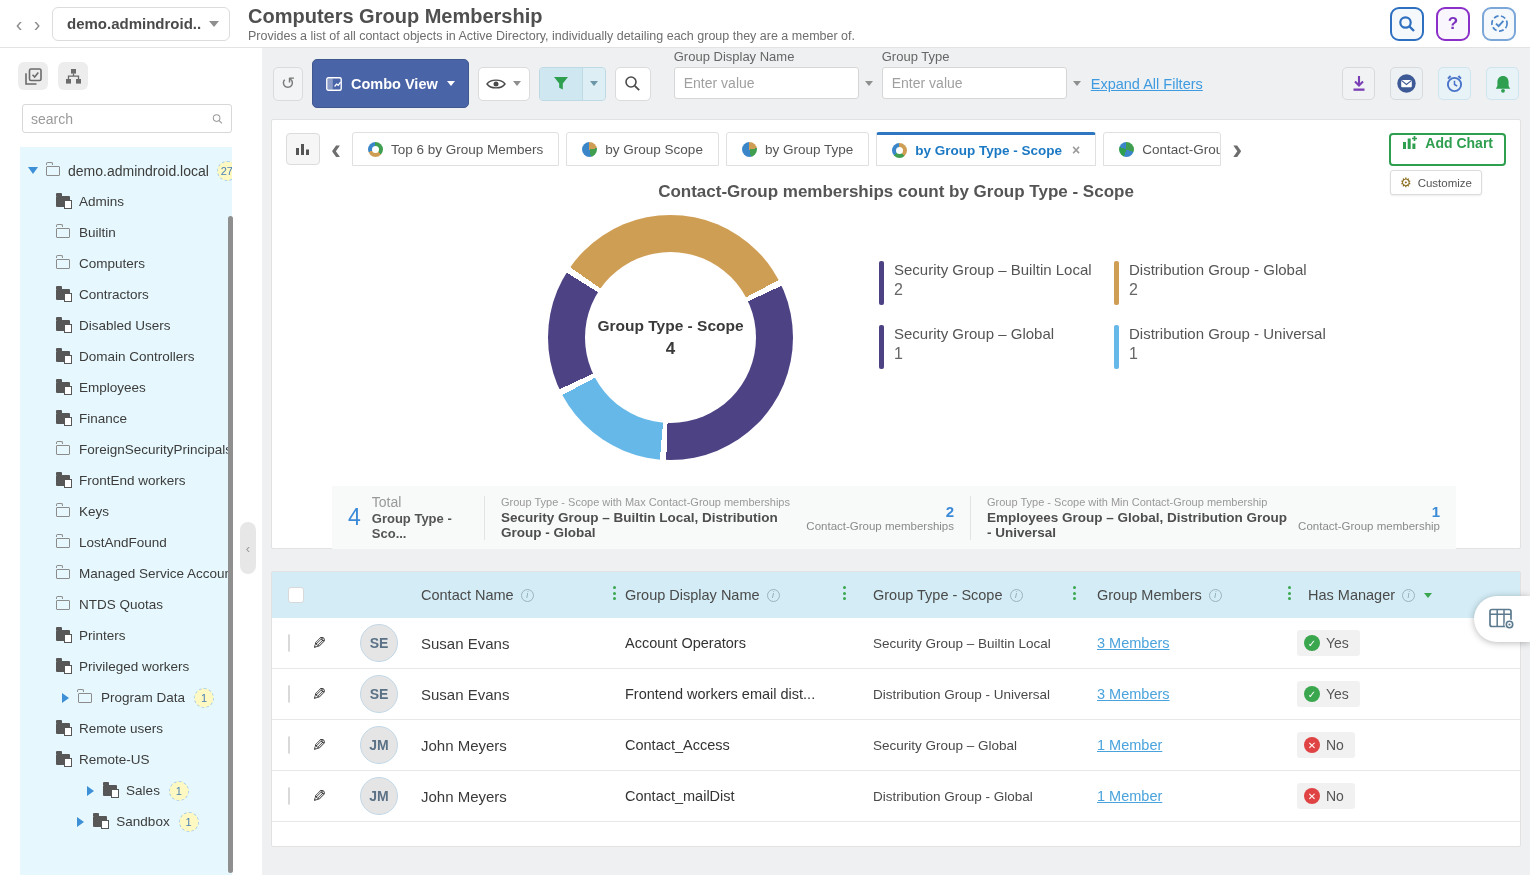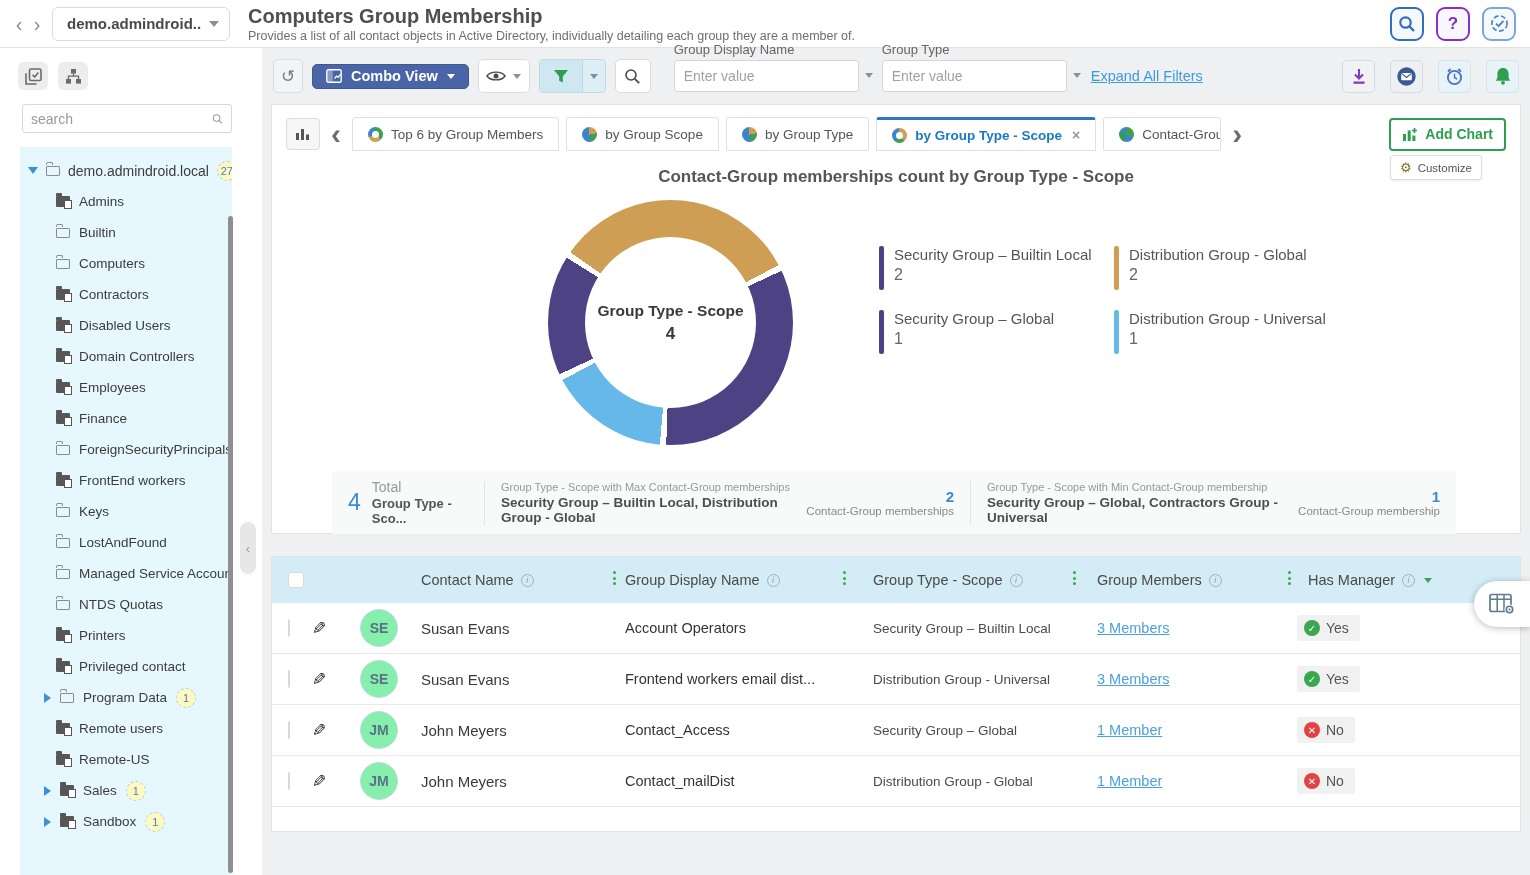--- a/index.html
+++ b/index.html
@@ -27,40 +27,40 @@
   
   .sidebar { width:262px; background:#fff; flex-shrink:0; display:flex; flex-direction:column; position:relative; }
   .side-tools { display:flex; gap:10px; padding:14px 0 0 18px; }
   .st-btn { width:30px; height:28px; background:#ededee; border-radius:6px; display:flex; align-items:center; justify-content:center; cursor:pointer; }
   .side-search { margin:14px 0 0 22px; width:210px; height:29px; border:1px solid #d8d8d8; border-radius:3px; display:flex; align-items:center; padding:0 8px; background:#fff; }
   .side-search input { border:none; outline:none; flex:1; font-size:14px; color:#555; font-family:inherit; }
   .side-search input::placeholder { color:#9a9a9a; }
   .tree { flex:1; overflow:hidden; background:#e6f8fd; margin:14px 0 0 20px; width:212px; padding-top:8px; }
   .titem { display:flex; align-items:center; height:31px; gap:9px; font-size:13.5px; color:#3c3c3c; padding-left:36px; cursor:pointer; white-space:nowrap; }
   .titem.root { padding-left:8px; font-size:14px; gap:8px; }
-  .titem.exp { padding-left:24px; }
+  .titem.exp { padding-left:24px;justify-content:center; }
   .tri-d { width:0; height:0; border-left:5px solid transparent; border-right:5px solid transparent; border-top:7px solid #3d8fd6; }
   .tri-r { width:0; height:0; border-top:5px solid transparent; border-bottom:5px solid transparent; border-left:7px solid #3d8fd6; }
   .ico-ou { width:14px; height:11px; background:#575757; border-radius:1px; position:relative; flex-shrink:0; }
   .ico-ou::before { content:""; position:absolute; top:-3px; left:0; width:6px; height:3px; background:#575757; border-radius:1px 1px 0 0; }
   .ico-ou::after { content:""; position:absolute; right:-2px; bottom:-2px; width:6px; height:7px; background:#fff; border:1px solid #575757; }
   .ico-folder { width:14px; height:10px; border:1.5px solid #8c8c8c; border-radius:1px; position:relative; background:transparent; flex-shrink:0; }
   .ico-folder::before { content:""; position:absolute; top:-4.5px; left:-1.5px; width:5px; height:2px; border:1.5px solid #8c8c8c; border-bottom:none; border-radius:2px 2px 0 0; }
   .nbadge { min-width:20px; height:20px; border:1px dashed #a9cde9; background:#fef9c3; color:#4a7fb5; border-radius:50%; font-size:11px; display:flex; align-items:center; justify-content:center; padding:0 3px; }
   .tree-scroll { position:absolute; left:228px; top:168px; bottom:2px; width:5px; background:#8f8f8f; border-radius:3px; }
   .collapse-handle { position:absolute; left:240px; top:474px; width:16px; height:52px; background:#e7e7e7; border-radius:8px; color:#9a9a9a; font-size:13px; display:flex; align-items:center; justify-content:center; cursor:pointer; z-index:5; }
 
   
   .main { flex:1; padding:0 9px 0 9px; display:flex; flex-direction:column; min-width:0; }
 
   
   .toolbar { display:flex; align-items:center; gap:9px; margin:11px 2px 11px 2px; }
   .tb-btn { height:34px; border-radius:5px; border:1px solid #d9dbdc; background:#f3f4f5; display:flex; align-items:center; justify-content:center; cursor:pointer; }
   .tb-refresh { width:30px; color:#7a7a7a; font-size:17px; }
-  .combo-btn { height:25px; background:#4a64a8; border:1px solid #40588f; color:#fff; border-radius:5px; padding:0 13px; display:flex; align-items:center; gap:9px; font-size:14.5px; font-weight:700; cursor:pointer; }
+  .combo-btn { height:49px; background:#4a64a8; border:1px solid #40588f; color:#fff; border-radius:5px; padding:0 13px; display:flex; align-items:center; gap:9px; font-size:14.5px; font-weight:700; cursor:pointer; }
   .combo-btn .caret-dn { border-top-color:#fff; border-left-width:4px; border-right-width:4px; border-top-width:5px; }
   .eye-btn { width:52px; background:#fff; gap:7px; }
   .filter-split { display:flex; height:34px; border:1px solid #bcd9e4; border-radius:4px; overflow:hidden; cursor:pointer; }
   .filter-main { width:42px; background:#cfe7f0; display:flex; align-items:center; justify-content:center; }
   .filter-caret { width:23px; background:#ddeef4; border-left:1px solid #bcd9e4; display:flex; align-items:center; justify-content:center; }
   .filter-caret .caret-dn { border-left-width:4px; border-right-width:4px; border-top-width:5px; border-top-color:#6d97a8; }
   .tb-search { width:36px; background:#fff; }
   .filter-field { display:flex; flex-direction:column; margin:-19px 0 0 14px; }
   .ff-label { font-size:13px; color:#666; margin-bottom:3px; }
   .ff-box { width:185px; height:32px; border:1px solid #d6d6d6; border-radius:3px; background:#fff; display:flex; align-items:center; padding:0 9px; cursor:pointer; }
@@ -85,21 +85,21 @@
   .tab { height:34px; border:1px solid #e0e0e0; background:#fff; border-radius:3px 3px 0 0; display:flex; align-items:center; gap:8px; padding:0 15px; font-size:13.5px; color:#555; cursor:pointer; white-space:nowrap; flex-shrink:0; }
   .tab.active { color:#1b79c4; font-weight:700; border-top:3px solid #2e77c0; }
   .tab.clipped { width:118px; overflow:hidden; padding-right:0; }
   .tab-x { color:#9a9a9a; font-size:14px; margin-left:2px; }
   .pi { width:15px; height:15px; border-radius:50%; position:relative; flex-shrink:0; }
   .pi-donut { background:conic-gradient(#3f9e4f 0 130deg,#cf9e55 130deg 250deg,#3b86c8 250deg 360deg); }
   .pi-donut::after { content:""; position:absolute; inset:4px; background:#fff; border-radius:50%; }
   .pi-donut.warm { background:conic-gradient(#cf9e55 0 140deg,#3f9e4f 140deg 230deg,#3b86c8 230deg 360deg); }
   .pi-pie { background:conic-gradient(#cf9e55 0 80deg,#3f9e4f 80deg 170deg,#3b86c8 170deg 360deg); }
   .pi-globe { background:conic-gradient(#3f9e4f 0 110deg,#3b86c8 110deg 200deg,#2e9e4f 200deg 290deg,#3b86c8 290deg 360deg); }
-  .add-chart-btn { margin-left:auto; height:33px; border:2px solid #2e9e4f; color:#2e9e4f; background:#fff; border-radius:4px; padding:0 11px; display:flex; align-items:center; gap:7px; font-size:14px; font-weight:700; cursor:pointer; }
+  .add-chart-btn { margin-left:auto; height:33px; border:2px solid #2e9e4f; color:#2e9e4f; background:#fff; border-radius:4px; padding:0 11px; display:flex; gap:7px; font-size:14px; font-weight:700; cursor:pointer; }
   .customize-btn { position:absolute; right:38px; top:50px; height:25px; border:1px solid #dcdcdc; background:#fff; border-radius:3px; padding:0 9px; display:flex; align-items:center; gap:6px; font-size:11.5px; color:#555; cursor:pointer; box-shadow:0 1px 2px rgba(0,0,0,.08); }
   .gear { color:#8a6d1f; font-size:13px; line-height:1; }
 
   .chart-title { text-align:center; font-size:17px; font-weight:700; color:#555; margin-top:13px; }
   .chart-body { display:flex; margin-top:13px; }
   .donut-wrap { margin-left:262px; width:245px; height:245px; border-radius:50%; position:relative; flex-shrink:0; }
   .donut-hole { position:absolute; inset:37px; background:#fff; border-radius:50%; display:flex; flex-direction:column; align-items:center; justify-content:center; gap:4px; }
   .dc-label { font-size:15.5px; font-weight:700; color:#3a3a3a; }
   .dc-value { font-size:17px; font-weight:700; color:#3a3a3a; }
   .legend { display:grid; grid-template-columns:235px auto; row-gap:20px; margin:46px 0 0 86px; align-content:start; }
@@ -132,21 +132,21 @@
   .c-type { padding-left:30px; }
   .c-members { padding-left:24px; }
   .c-manager { padding-left:20px; }
   .info { width:13px; height:13px; border:1px solid #9ab3bf; border-radius:50%; color:#8aa6b3; font-size:9px; font-style:italic; display:inline-flex; align-items:center; justify-content:center; margin-left:7px; flex-shrink:0; }
   .vdots { position:absolute; top:14px; display:flex; flex-direction:column; gap:2.5px; }
   .vdots i { width:3px; height:3px; border-radius:50%; background:#3aa74e; }
   .hm-caret { width:0; height:0; border-left:4px solid transparent; border-right:4px solid transparent; border-top:5px solid #3aa74e; margin-left:9px; }
   .cb { width:16px; height:16px; border:1.5px solid #d9d9d9; border-radius:3px; background:#fff; margin-left:16px; cursor:pointer; }
   .trow { height:51px; border-bottom:1px solid #e8e8e8; background:#fff; font-size:14.5px; color:#3a3a3a; }
   .pencil { font-size:17px; color:#222; transform:scaleX(-1); cursor:pointer; display:inline-block; }
-  .avatar { width:38px; height:38px; border-radius:50%; background:#86efac; border:1px solid #c2d8e8; color:#5a7186; font-size:14px; font-weight:700; display:flex; align-items:center; justify-content:center; margin-left:16px; }
+  .avatar { width:38px; height:38px; border-radius:50%; background:#e5e5e5; border:1px solid #c2d8e8; color:#5a7186; font-size:14px; font-weight:700; display:flex; align-items:center; justify-content:center; margin-left:16px; }
   .cell-name { font-size:15px; }
   .cell-group { font-size:14.5px; color:#333; }
   .cell-type { font-size:13.5px; color:#4a4a4a; }
   .mem-link { color:#4aa3dc; text-decoration:underline; cursor:pointer; }
   .mgr-badge { display:inline-flex; align-items:center; gap:6px; background:#f1f1f1; border-radius:3px; padding:5px 11px 5px 7px; font-size:14px; color:#555; margin-left:9px; }
   .dot-ic { width:16px; height:16px; border-radius:50%; color:#fff; font-size:10px; display:flex; align-items:center; justify-content:center; }
   .dot-yes { background:#3aa74e; }
   .dot-no { background:#e04343; }
   .colset-btn { position:absolute; right:-10px; top:24px; width:56px; height:46px; background:#fff; border-radius:23px 0 0 23px; box-shadow:0 1px 7px rgba(0,0,0,.28); display:flex; align-items:center; justify-content:center; cursor:pointer; z-index:6; }
 </style>
@@ -272,21 +272,21 @@
       <div class="titem">
           <span class="ico-folder"></span>
           <span>NTDS Quotas</span>
         </div>
       <div class="titem">
           <span class="ico-ou"></span>
           <span>Printers</span>
         </div>
       <div class="titem">
           <span class="ico-ou"></span>
-          <span>Privileged contact</span>
+          <span>Privileged workers</span>
         </div>
       <div class="titem exp">
           <span class="tri-r"></span>
           <span class="ico-folder"></span>
           <span>Program Data</span>
           <span class="nbadge">1</span>
         </div>
       <div class="titem">
           <span class="ico-ou"></span>
           <span>Remote users</span>
@@ -500,21 +500,21 @@
             <div class="sw-names">Security Group – Builtin Local, Distribution Group - Global</div>
           </div>
           <div class="sw-right">
             <div class="sw-val">2</div>
             <div class="sw-vlabel">Contact-Group memberships</div>
           </div>
         </div>
         <div class="stat stat-wide">
           <div>
             <div class="sw-title">Group Type - Scope with Min Contact-Group membership</div>
-            <div class="sw-names">Security Group – Global, Contractors Group - Universal</div>
+            <div class="sw-names">Employees Group – Global, Distribution Group - Universal</div>
           </div>
           <div class="sw-right">
             <div class="sw-val">1</div>
             <div class="sw-vlabel">Contact-Group membership</div>
           </div>
         </div>
       </div>
     </section>
 
     <section class="card table-card">

